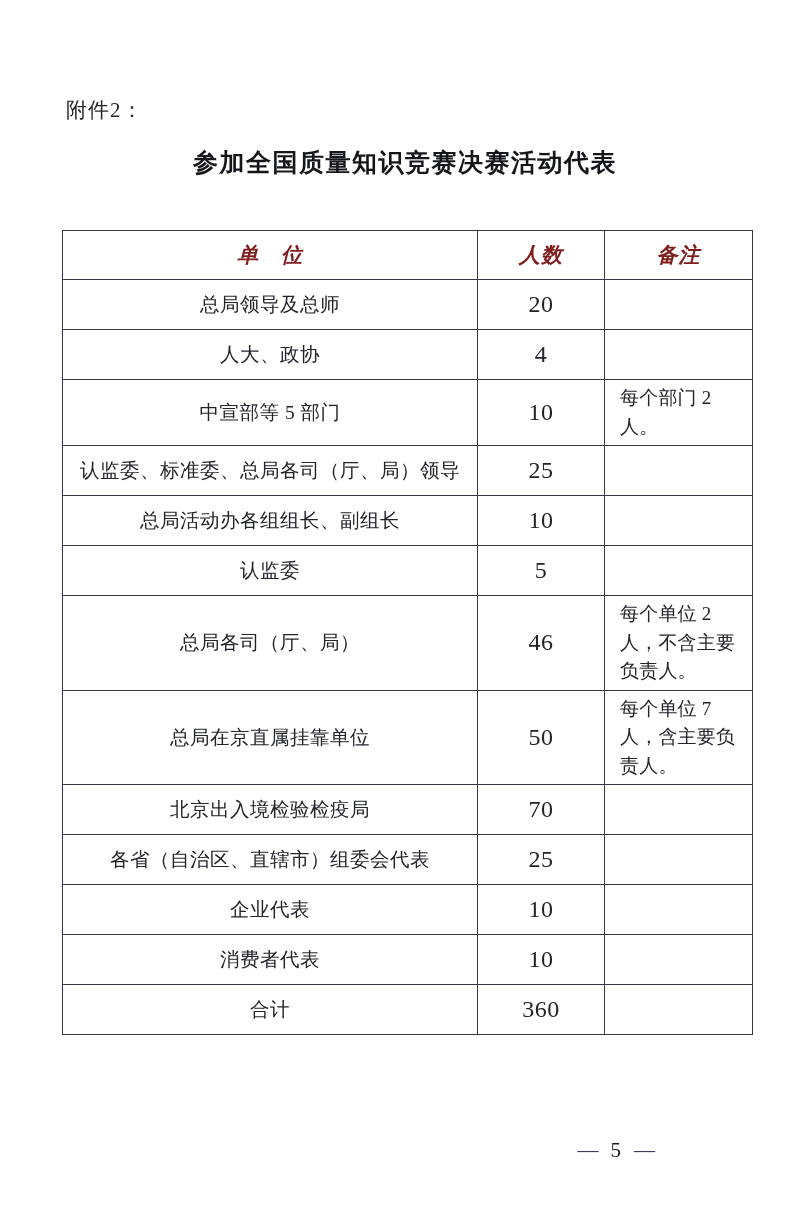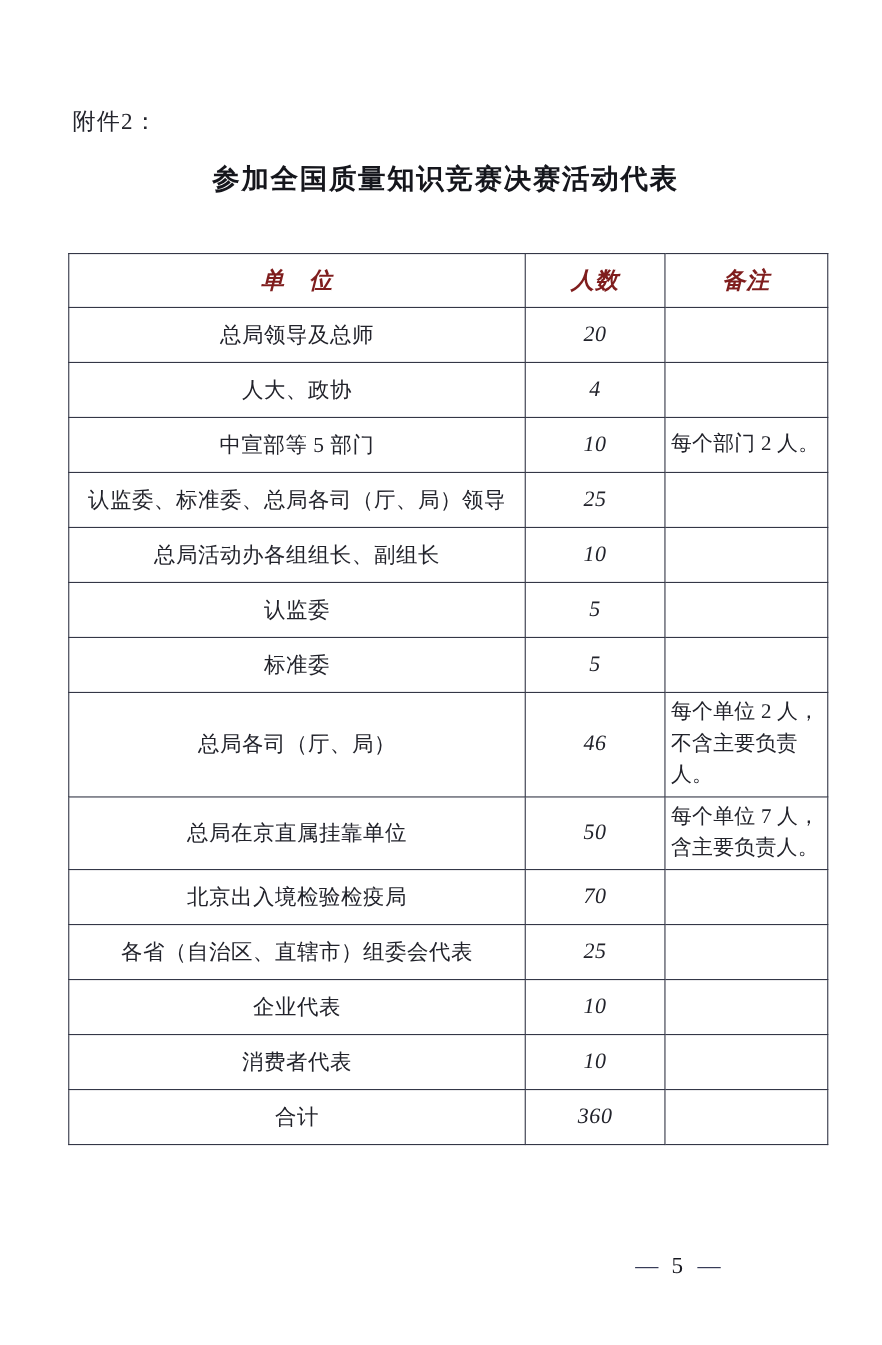--- a/index.html
+++ b/index.html
@@ -72,29 +72,28 @@
     vertical-align: middle;
     color: #22232b;
   }
   .rep-table td.unit {
     text-align: center;
     letter-spacing: 0.5px;
     margin-left: 34px;
   }
   .rep-table td.count {
     text-align: center;
-    font-size: 20px;
+    font-size: 24px;
     letter-spacing: 0.5px;
-    font-style: italic;
   }
   .rep-table td.remark {
     text-align: left;
     font-size: 19px;
     line-height: 1.5;
-    padding: 4px 5px;
+    padding: 4px 15px;
     letter-spacing: 0.2px;
   }
   .page-footer {
     position: absolute;
     top: 1138px;
     right: 52px;
     font-size: 21px;
     color: #16171f;
     display: flex;
     align-items: center;
@@ -152,25 +151,20 @@
         <td class="unit">总局活动办各组组长、副组长</td>
         <td class="count">10</td>
         <td class="remark"></td>
       </tr>
       <tr>
         <td class="unit">认监委</td>
         <td class="count">5</td>
         <td class="remark"></td>
       </tr>
       <tr>
-        <td class="unit">标准委</td>
-        <td class="count">5</td>
-        <td class="remark"></td>
-      </tr>
-      <tr>
         <td class="unit">总局各司（厅、局）</td>
         <td class="count">46</td>
         <td class="remark">每个单位 2 人，不含主要负责人。</td>
       </tr>
       <tr>
         <td class="unit">总局在京直属挂靠单位</td>
         <td class="count">50</td>
         <td class="remark">每个单位 7 人，含主要负责人。</td>
       </tr>
       <tr>

